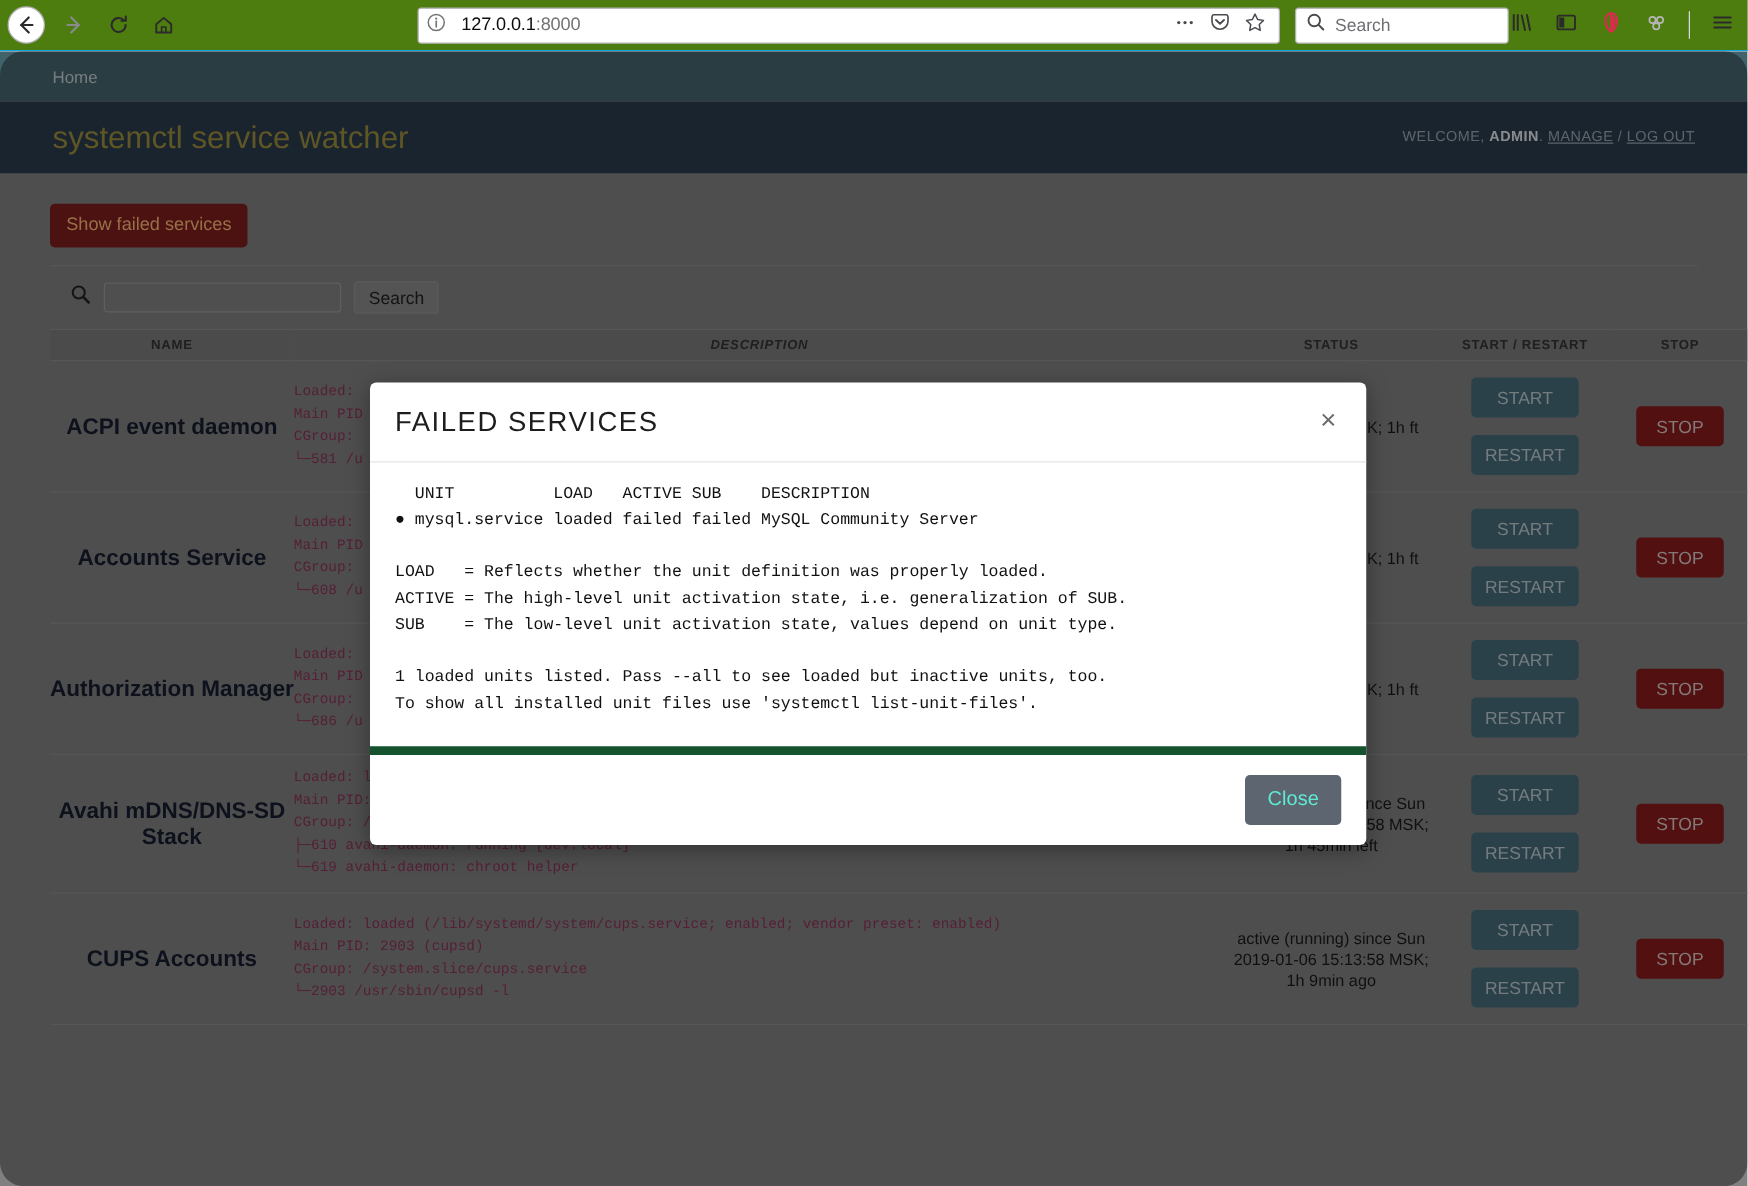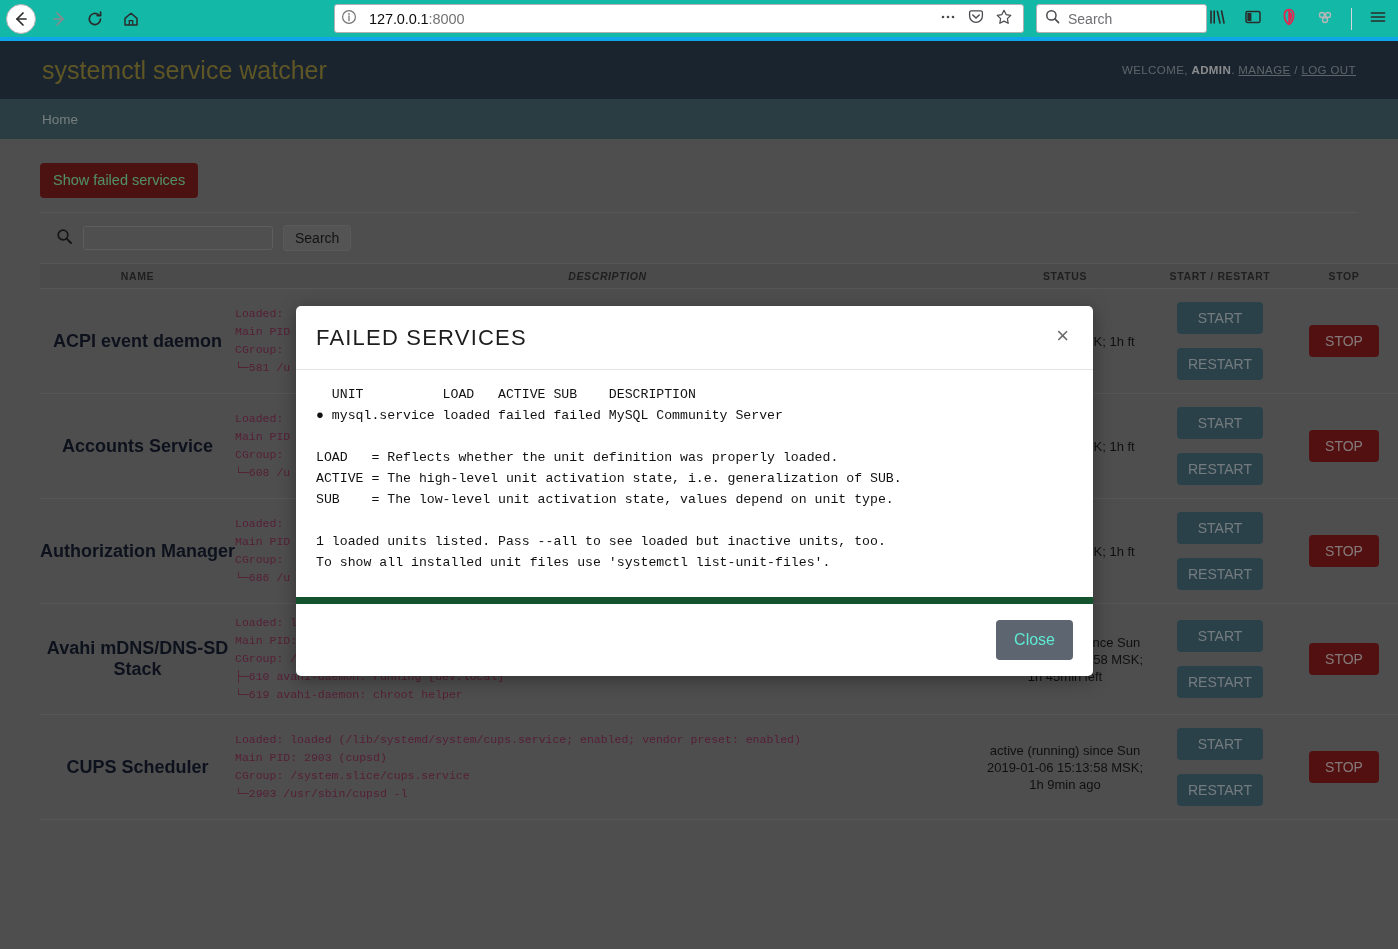--- a/index.html
+++ b/index.html
@@ -8,22 +8,22 @@
     width: 1398px; height: 949px;
     overflow: hidden;
     font-family: "Liberation Sans", sans-serif;
     background: #ffffff;
   }
 
   
   #browser-chrome {
     position: absolute; top: 0; left: 0;
     width: 1398px; height: 41px;
-    background: #14b8a6;
-    border-bottom: 4px solid #0ea5e9;
+    background: #4d7c0f;
+    border-bottom: 1px solid #0ea5e9;
     display: flex; align-items: center;
   }
   .nav-btns { display: flex; align-items: center; padding-left: 6px; gap: 2px; }
   .nav-btn {
     width: 34px; height: 34px;
     display: flex; align-items: center; justify-content: center;
     border-radius: 3px;
   }
   .nav-btn.circle {
     border: 1px solid #b1b1b3;
@@ -121,21 +121,21 @@
   #title-row {
     display: flex; align-items: center; gap: 16px;
     padding-top: 24px; padding-bottom: 14px;
   }
   #page-title {
     font-size: 39px; font-weight: 400; color: #0c0c0c;
     line-height: 1;
   }
   #show-failed-btn {
     background: #7d1717;
-    color: #86efac;
+    color: #fdba74;
     border: none;
     border-radius: 4px;
     padding: 9px 13px 10px;
     font-size: 14.5px;
     font-family: "Liberation Sans", sans-serif;
     cursor: pointer;
   }
 
   #searchbar-row {
     border-top: 1px solid #8d8d8d;
@@ -234,20 +234,21 @@
     width: 70px; padding: 8px 0;
   }
 
   
   #modal-overlay {
     position: absolute;
     top: 0; left: 0;
     width: 1398px; height: 908px;
     background: rgba(10,10,10,0.42);
     z-index: 50;
+    border-radius: 19px;
   }
   #modal-dialog {
     position: absolute;
     left: 296px; top: 265px;
     width: 797px; height: 370px;
     background: #ffffff;
     border-radius: 5px;
     box-shadow: 0 4px 18px rgba(0,0,0,0.35);
     display: flex; flex-direction: column;
   }
@@ -413,33 +414,33 @@
       <svg width="20" height="20" viewBox="0 0 20 20">
           <path d="M3.5 6 H16.5 M3.5 10 H16.5 M3.5 14 H16.5" stroke="#2b2b2b" stroke-width="1.7" stroke-linecap="round"></path>
         </svg>
     </span>
   </div>
 </div>
 
 <div id="page">
 <div id="page-inner">
 
+  <div id="breadcrumbs">
+    <a href="#" style="color:#c4d2d4;text-decoration:none">Home</a>
+  </div>
+
   <div id="site-header">
     <div id="site-title">systemctl service watcher</div>
     <div id="user-tools">
       <span>WELCOME,</span>
       <span class="strong">ADMIN</span><span>.</span>
       <a href="#">MANAGE</a>
       <span>/</span>
       <a href="#">LOG OUT</a>
     </div>
-  </div>
-
-  <div id="breadcrumbs">
-    <a href="#" style="color:#c4d2d4;text-decoration:none">Home</a>
   </div>
 
   <div id="content">
 
     <div id="title-row">
       <button id="show-failed-btn">Show failed services</button>
     </div>
 
     <div id="searchbar-row">
       <span>
@@ -524,21 +525,21 @@
               <td class="status-cell">active (running) since Sun 2019-01-06 18:08:58 MSK; 1h 45min left</td>
               <td class="btn-cell">
                 <button class="btn btn-start">START</button>
                 <button class="btn btn-restart">RESTART</button>
               </td>
               <td class="btn-cell">
                 <button class="btn btn-stop">STOP</button>
               </td>
             </tr>
             <tr>
-              <td class="name-cell">CUPS Scheduler</td>
+              <td class="name-cell">CUPS Accounts</td>
               <td class="desc-cell">Loaded: loaded (/lib/systemd/system/cups.service; enabled; vendor preset: enabled)
 Main PID: 2903 (cupsd)
 CGroup: /system.slice/cups.service
 └─2903 /usr/sbin/cupsd -l</td>
               <td class="status-cell">active (running) since Sun 2019-01-06 15:13:58 MSK; 1h 9min ago</td>
               <td class="btn-cell">
                 <button class="btn btn-start">START</button>
                 <button class="btn btn-restart">RESTART</button>
               </td>
               <td class="btn-cell">

